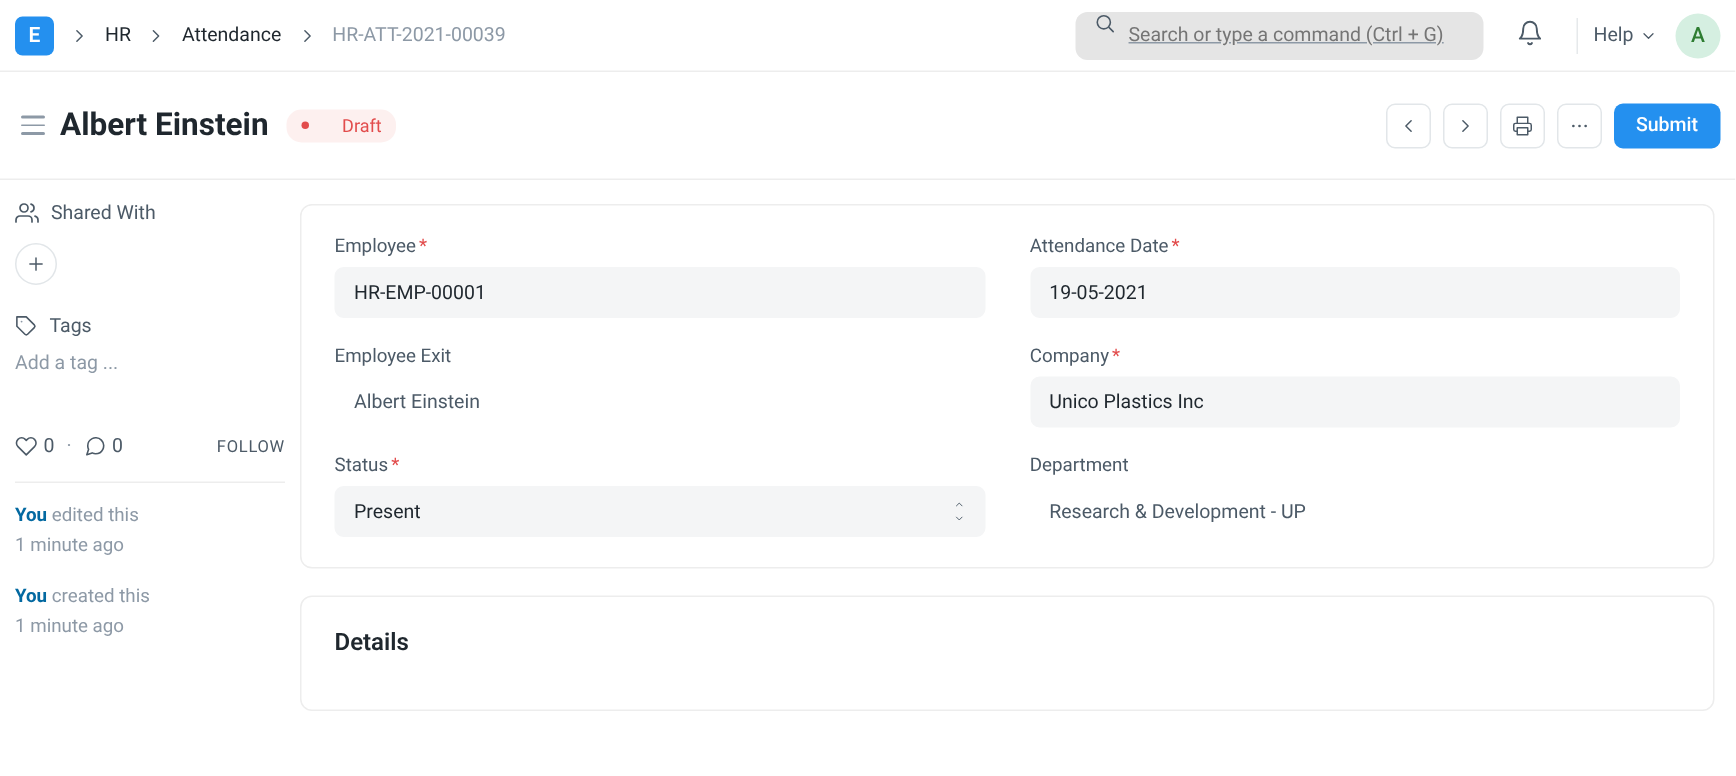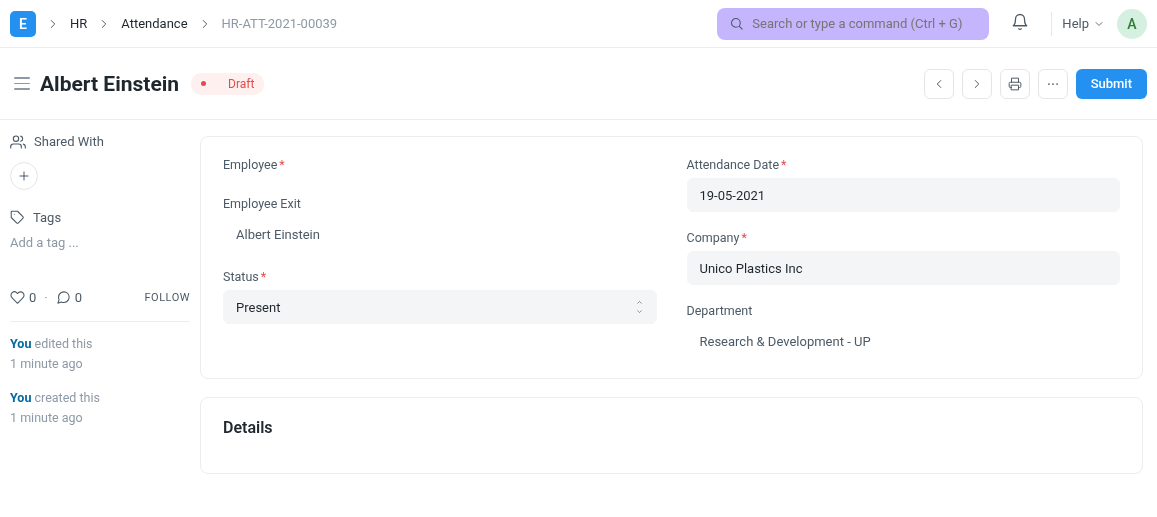--- a/index.html
+++ b/index.html
@@ -5,41 +5,41 @@
     * {box-sizing:border-box;margin:0;padding:0;font-family:-apple-system,BlinkMacSystemFont,"Segoe UI",Roboto,sans-serif;}
     body {width:1157px;height:517px;background:#fff;color:#1f272e;font-size:13px;overflow:hidden;}
     
     .topbar {height:48px;display:flex;align-items:center;padding:0 10px;border-bottom:1px solid #ededed;}
     .logo {width:26px;height:26px;background:#2490ef;border-radius:5px;color:#fff;display:flex;align-items:center;justify-content:center;font-weight:600;font-size:14px;}
     .crumbs {display:flex;align-items:center;gap:2px;margin-left:8px;font-size:13px;color:#1f272e;}
     .crumb {padding:4px 6px;border-radius:4px;cursor:pointer;}
     .crumb.current {color:#8d99a6;}
     .chev {color:#8d99a6;margin:0 2px;}
     .spacer {flex:1;}
-    .searchbox {width:272px;height:32px;background:#c4b5fd;border-radius:8px;display:flex;align-items:center;padding:0 12px;color:#8d99a6;gap:8px;margin-right:18px;}
+    .searchbox {width:272px;height:32px;background:#e5e5e5;border-radius:8px;display:flex;padding:0 12px;color:#8d99a6;gap:8px;margin-right:18px;text-decoration:underline;}
     .searchbox input {border:0;background:transparent;flex:1;font-size:13px;color:#4c5a67;outline:none;}
     .icon {stroke:#4c5a67;fill:none;stroke-width:1.7;stroke-linecap:round;stroke-linejoin:round;}
     .bell {padding:4px;cursor:pointer;margin-right:8px;}
     .divider {width:1px;height:24px;background:#e6e9eb;margin:0 10px;}
     .help {display:flex;align-items:center;gap:4px;cursor:pointer;font-size:13px;color:#4c5a67;margin-right:12px;}
     .avatar {width:30px;height:30px;background:#d5efe1;border-radius:50%;display:flex;align-items:center;justify-content:center;color:#2e7d32;font-weight:500;font-size:14px;}
     
     .pagehead {height:72px;display:flex;align-items:center;padding:0 10px;border-bottom:1px solid #ededed;}
     .hamb {width:24px;height:24px;display:flex;flex-direction:column;justify-content:center;gap:4px;cursor:pointer;padding:4px;margin-right:6px;}
     .hamb span{height:1.8px;background:#8d99a6;border-radius:2px;}
     h1.title {font-size:21px;font-weight:700;color:#1f272e;}
     .badge {display:inline-flex;align-items:center;gap:22px;background:#fdf0ef;color:#e24c4c;font-size:12px;padding:4px 10px;border-radius:10px;margin-left:12px;}
     .badge .dot{width:5px;height:5px;background:#e24c4c;border-radius:50%;}
     .btnrow {display:flex;gap:8px;}
     .iconbtn{width:30px;height:30px;border:1px solid #e2e6e9;border-radius:6px;background:#fff;display:flex;align-items:center;justify-content:center;cursor:pointer;}
     .submit{height:30px;padding:0 15px;background:#2490ef;color:#fff;border:0;border-radius:6px;font-size:13px;cursor:pointer;font-weight:500;}
     
     .body{display:flex;height:calc(517px - 48px - 72px);}    
     .sidebar{width:200px;padding:8px 10px 10px 10px;color:#4c5a67;display:flex;flex-direction:column;overflow:hidden;}
-    .srow{display:flex;gap:8px;padding:6px 0;font-size:13px;color:#4c5a67;}
+    .srow{display:flex;align-items:center;gap:8px;padding:6px 0;font-size:13px;color:#4c5a67;}
     .plusbtn{width:28px;height:28px;border:1px solid #e2e6e9;border-radius:50%;display:flex;align-items:center;justify-content:center;color:#8d99a6;cursor:pointer;margin:6px 0;}
     .taglabel{display:flex;align-items:center;gap:8px;font-size:13px;color:#4c5a67;margin-top:14px;}
     .addtag{color:#8d99a6;font-size:13px;margin-top:10px;cursor:text;}
     .social{display:flex;align-items:center;gap:8px;margin-top:40px;font-size:13px;color:#4c5a67;}
     .social .cnt{display:flex;align-items:center;gap:4px;}
     .sep{color:#8d99a6;}
     .follow{margin-left:auto;font-size:11px;letter-spacing:0.5px;color:#4c5a67;cursor:pointer;}
     .hr{height:1px;background:#ededed;margin:16px 0 12px 0;}
     .activity{font-size:12.5px;color:#8d99a6;line-height:1.6;margin-bottom:14px;}
     .activity b{color:#0369a1;font-weight:700;}
@@ -194,20 +194,21 @@
       <span>1 minute ago</span>
     </div>
   </div>
 
   <div class="main">
     <div class="card">
       <div class="grid">
         <div class="col">
           <div class="field">
             <label class="flabel"><span>Employee</span><span class="req">*</span></label>
+            <div class="input">HR-EMP-00001</div>
           </div>
           <div class="field">
             <label class="flabel">Employee Exit</label>
             <div class="input plain">Albert Einstein</div>
           </div>
           <div class="field" style="margin-bottom:0">
             <label class="flabel"><span>Status</span><span class="req">*</span></label>
             <div class="select">
               <span>Present</span>
               <span class="updown">

